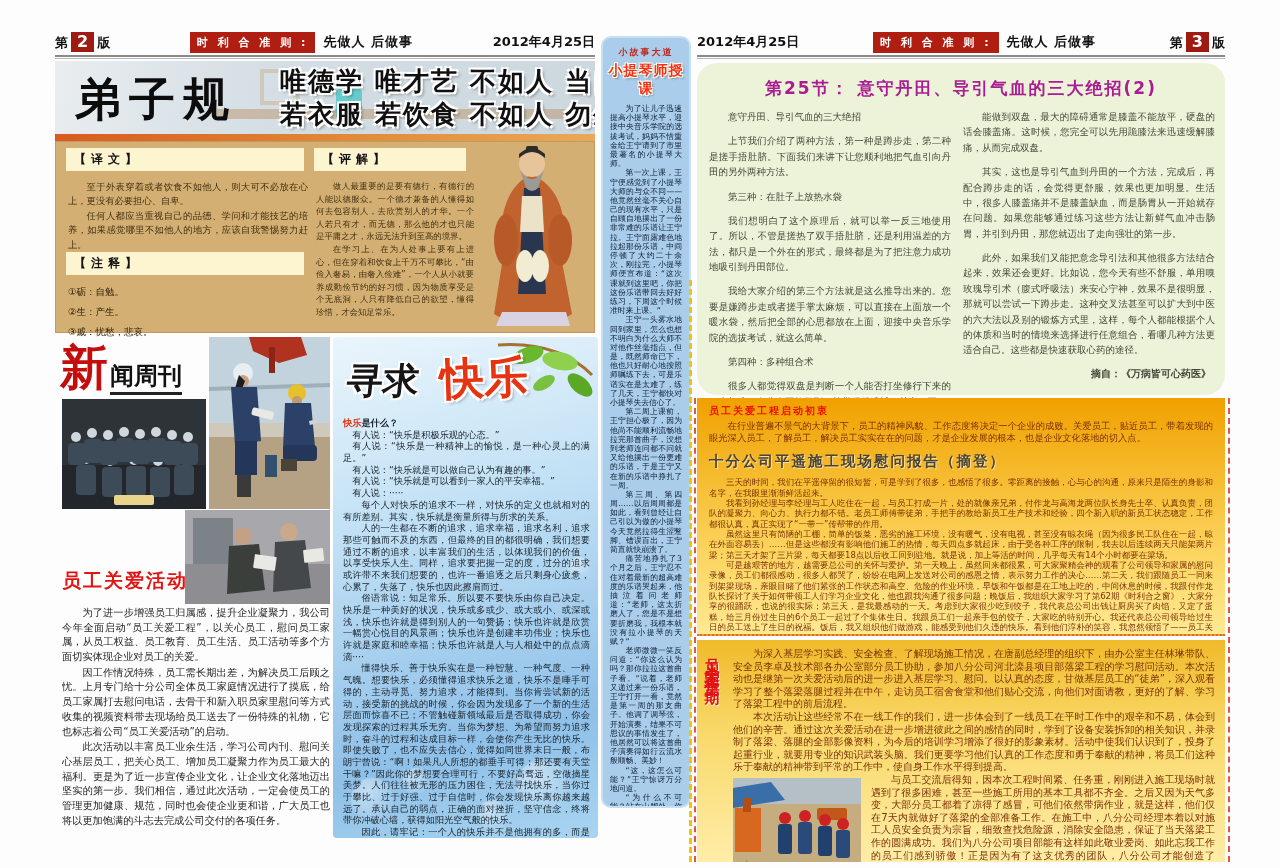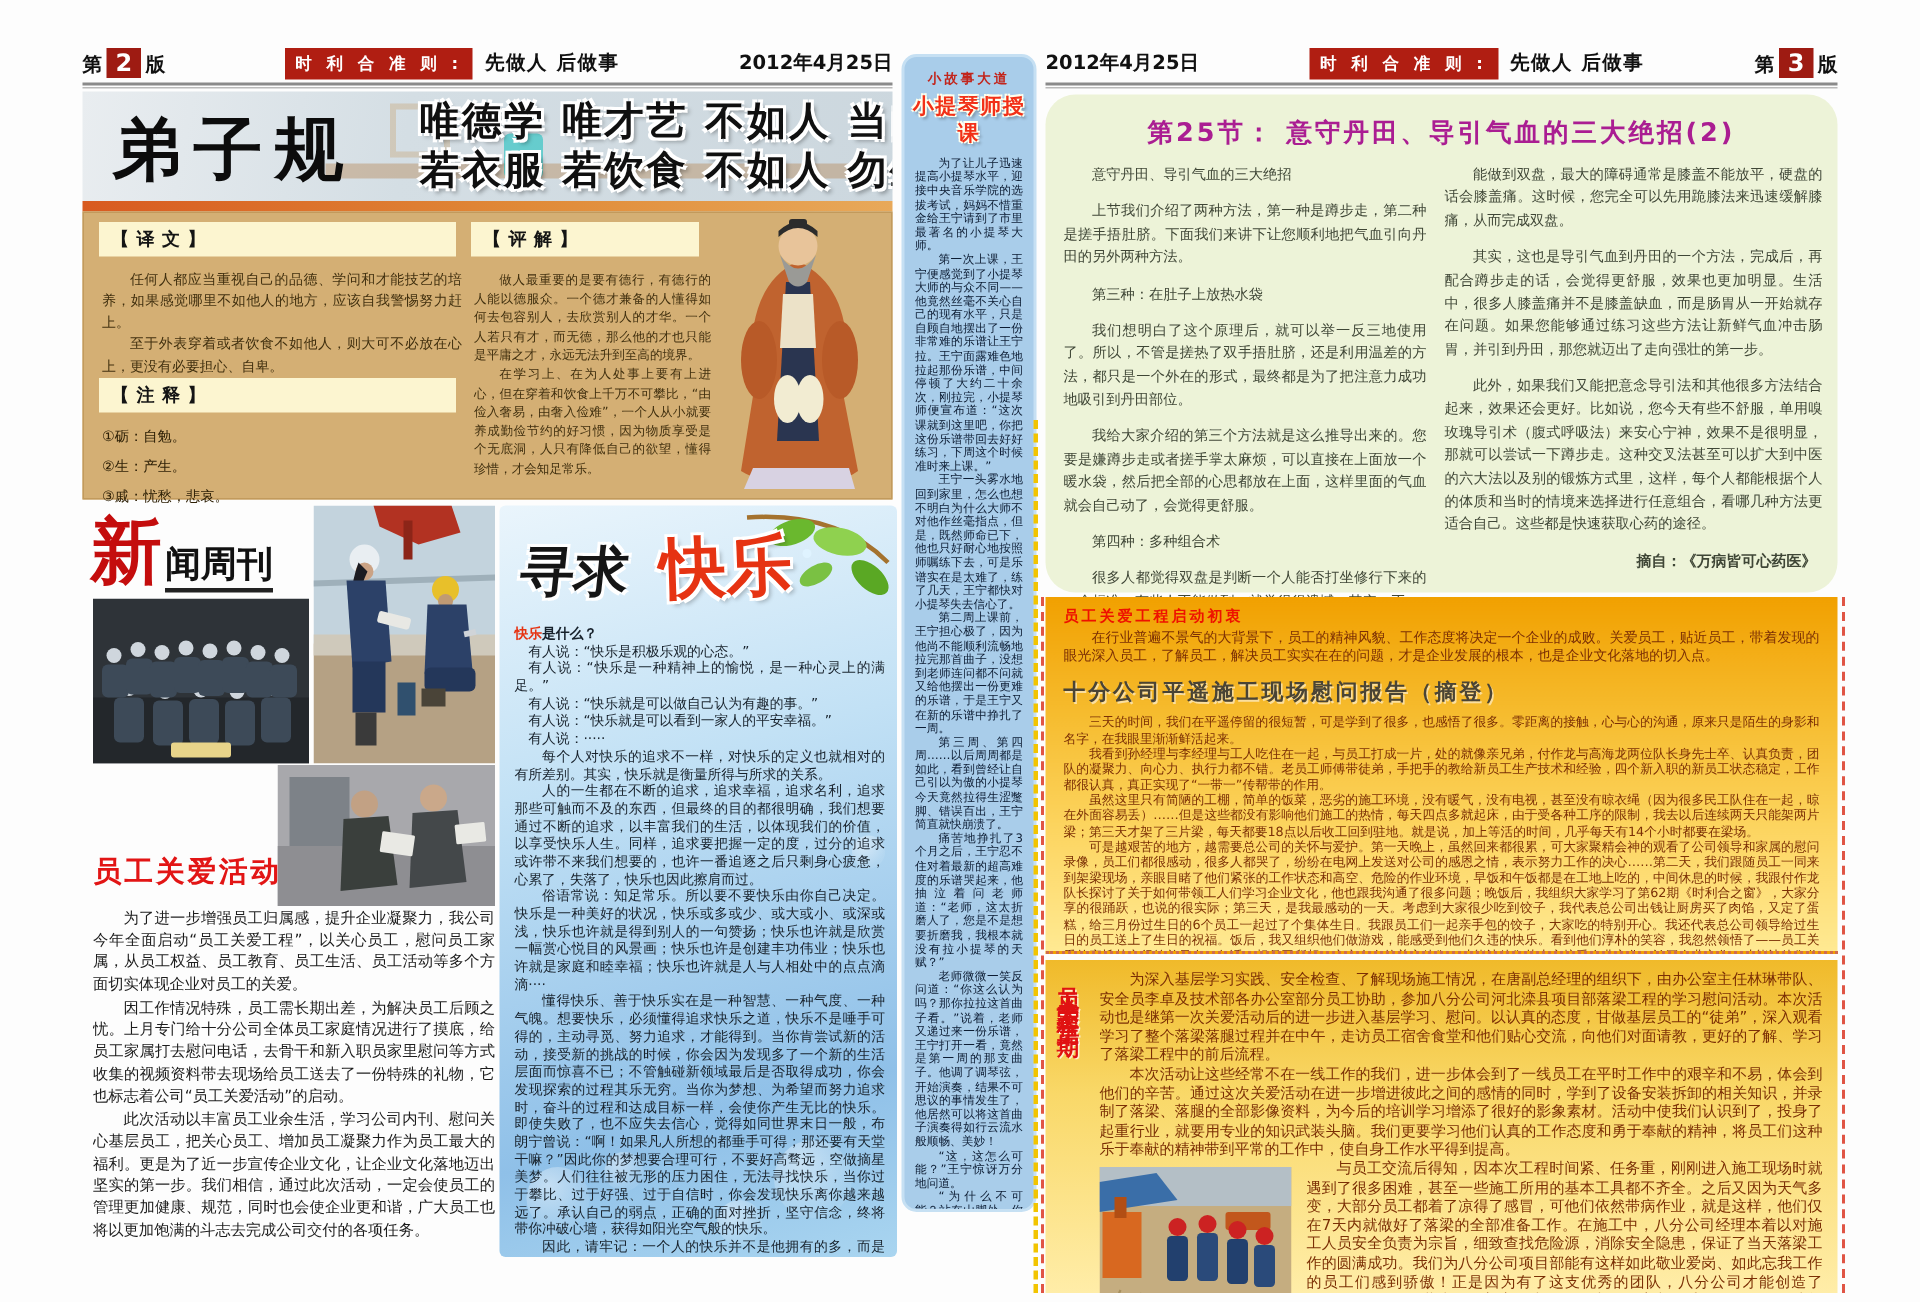--- a/index.html
+++ b/index.html
@@ -123,22 +123,22 @@
     <div class="dz-verse">
       <div>唯德学 唯才艺 不如人 当自砺</div>
       <div>若衣服 若饮食 不如人 勿生戚</div>
     </div>
   </div>
   <div class="abs orange-strip" style="left:55px; top:134px; width:540px; height:7px;"></div>
 
   <div class="abs tan-panel" style="left:55px; top:141px; width:540px; height:192px;">
     <div class="cream-head" style="left:10px; top:6px; width:238px;">【译文】</div>
     <div class="abs tan-text" style="left:12px; top:38px; width:240px;">
+        <p>至于外表穿着或者饮食不如他人，则大可不必放在心上，更没有必要担心、自卑。</p>
         <p>任何人都应当重视自己的品德、学问和才能技艺的培养，如果感觉哪里不如他人的地方，应该自我警惕努力赶上。</p>
-        <p>至于外表穿着或者饮食不如他人，则大可不必放在心上，更没有必要担心、自卑。</p>
       </div>
     <div class="cream-head" style="left:10px; top:110px; width:238px;">【注释】</div>
     <div class="abs tan-text tan-notes" style="left:12px; top:140px; width:240px;">
         <p>①砺：自勉。</p>
         <p>②生：产生。</p>
         <p>③戚：忧愁，悲哀。</p>
       </div>
     <div class="cream-head" style="left:258px; top:6px; width:152px;">【评解】</div>
     <div class="abs tan-text tan-pj" style="left:260px; top:38px; width:158px;">
         <p>做人最重要的是要有德行，有德行的人能以德服众。一个德才兼备的人懂得如何去包容别人，去欣赏别人的才华。一个人若只有才，而无德，那么他的才也只能是平庸之才，永远无法升到至高的境界。</p>
@@ -313,21 +313,21 @@
   </div>
   <div class="abs rule" style="left:697px; top:55px; width:528px;"></div>
 
   <div class="art-panel" style="left:697px; top:63px; width:528px; height:332px;border-radius:20px;">
     <div class="art-title">第25节： 意守丹田、导引气血的三大绝招(2)</div>
     <div class="abs art-col" style="left:12px; top:46px; width:242px;">
         <p>意守丹田、导引气血的三大绝招</p>
         <p>上节我们介绍了两种方法，第一种是蹲步走，第二种是搓手捂肚脐。下面我们来讲下让您顺利地把气血引向丹田的另外两种方法。</p>
         <p>第三种：在肚子上放热水袋</p>
         <p>我们想明白了这个原理后，就可以举一反三地使用了。所以，不管是搓热了双手捂肚脐，还是利用温差的方法，都只是一个外在的形式，最终都是为了把注意力成功地吸引到丹田部位。</p>
-        <p>我给大家介绍的第三个方法就是这么推导出来的。您要是嫌蹲步走或者搓手掌太麻烦，可以直接在上面放一个暖水袋，然后把全部的心思都放在上面，这样里面的气血就会自己动了，会觉得更舒服。</p>
+        <p>我给大家介绍的第三个方法就是这么推导出来的。您要是嫌蹲步走或者搓手掌太麻烦，可以直接在上面放一个暖水袋，然后把全部的心思都放在上面，迎接中央音乐学院的选拔考试，就这么简单。</p>
         <p>第四种：多种组合术</p>
         <p>很多人都觉得双盘是判断一个人能否打坐修行下来的一个标准，有些人不能做到，就觉得很遗憾。其实，不</p>
       </div>
     <div class="abs" style="left:266px; top:46px; width:252px;">
       <div class="art-col">
           <p>能做到双盘，最大的障碍通常是膝盖不能放平，硬盘的话会膝盖痛。这时候，您完全可以先用跪膝法来迅速缓解膝痛，从而完成双盘。</p>
           <p>其实，这也是导引气血到丹田的一个方法，完成后，再配合蹲步走的话，会觉得更舒服，效果也更加明显。生活中，很多人膝盖痛并不是膝盖缺血，而是肠胃从一开始就存在问题。如果您能够通过练习这些方法让新鲜气血冲击肠胃，并引到丹田，那您就迈出了走向强壮的第一步。</p>
           <p>此外，如果我们又能把意念导引法和其他很多方法结合起来，效果还会更好。比如说，您今天有些不舒服，单用嗅玫瑰导引术（腹式呼吸法）来安心宁神，效果不是很明显，那就可以尝试一下蹲步走。这种交叉法甚至可以扩大到中医的六大法以及别的锻炼方式里，这样，每个人都能根据个人的体质和当时的情境来选择进行任意组合，看哪几种方法更适合自己。这些都是快速获取心药的途径。</p>
         </div>
       <div class="art-source">摘自：《万病皆可心药医》</div>

